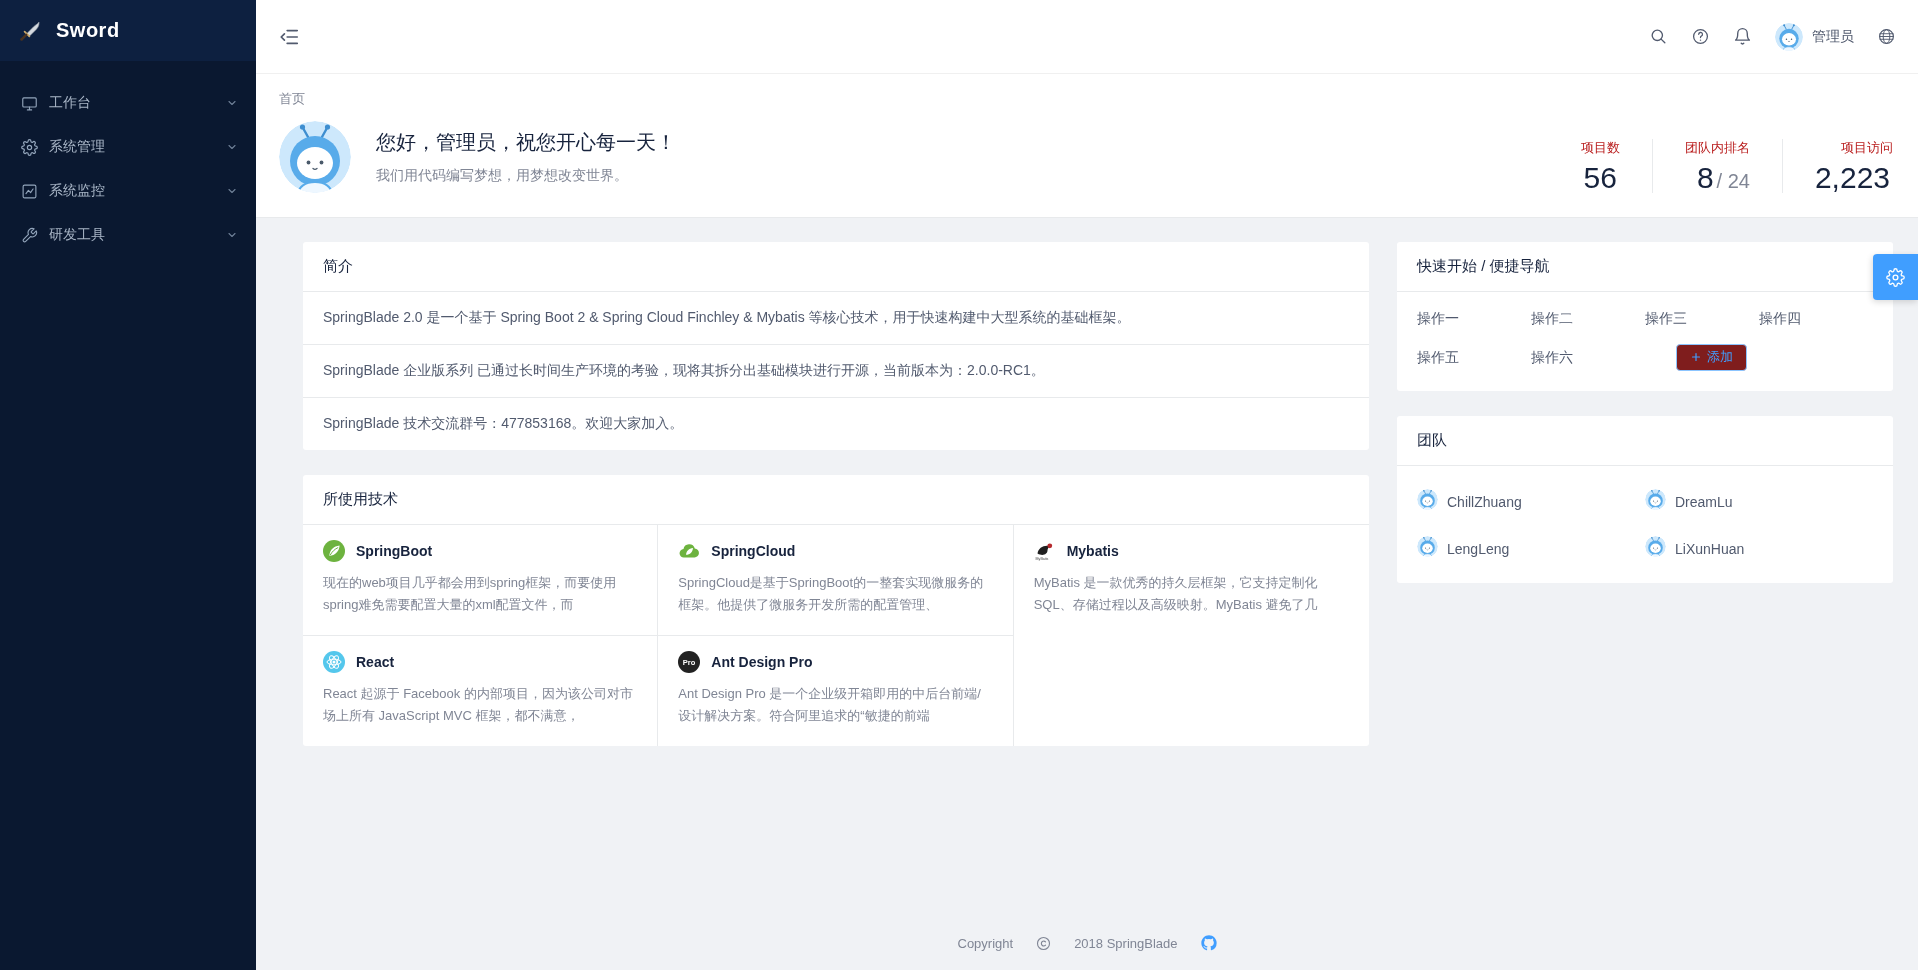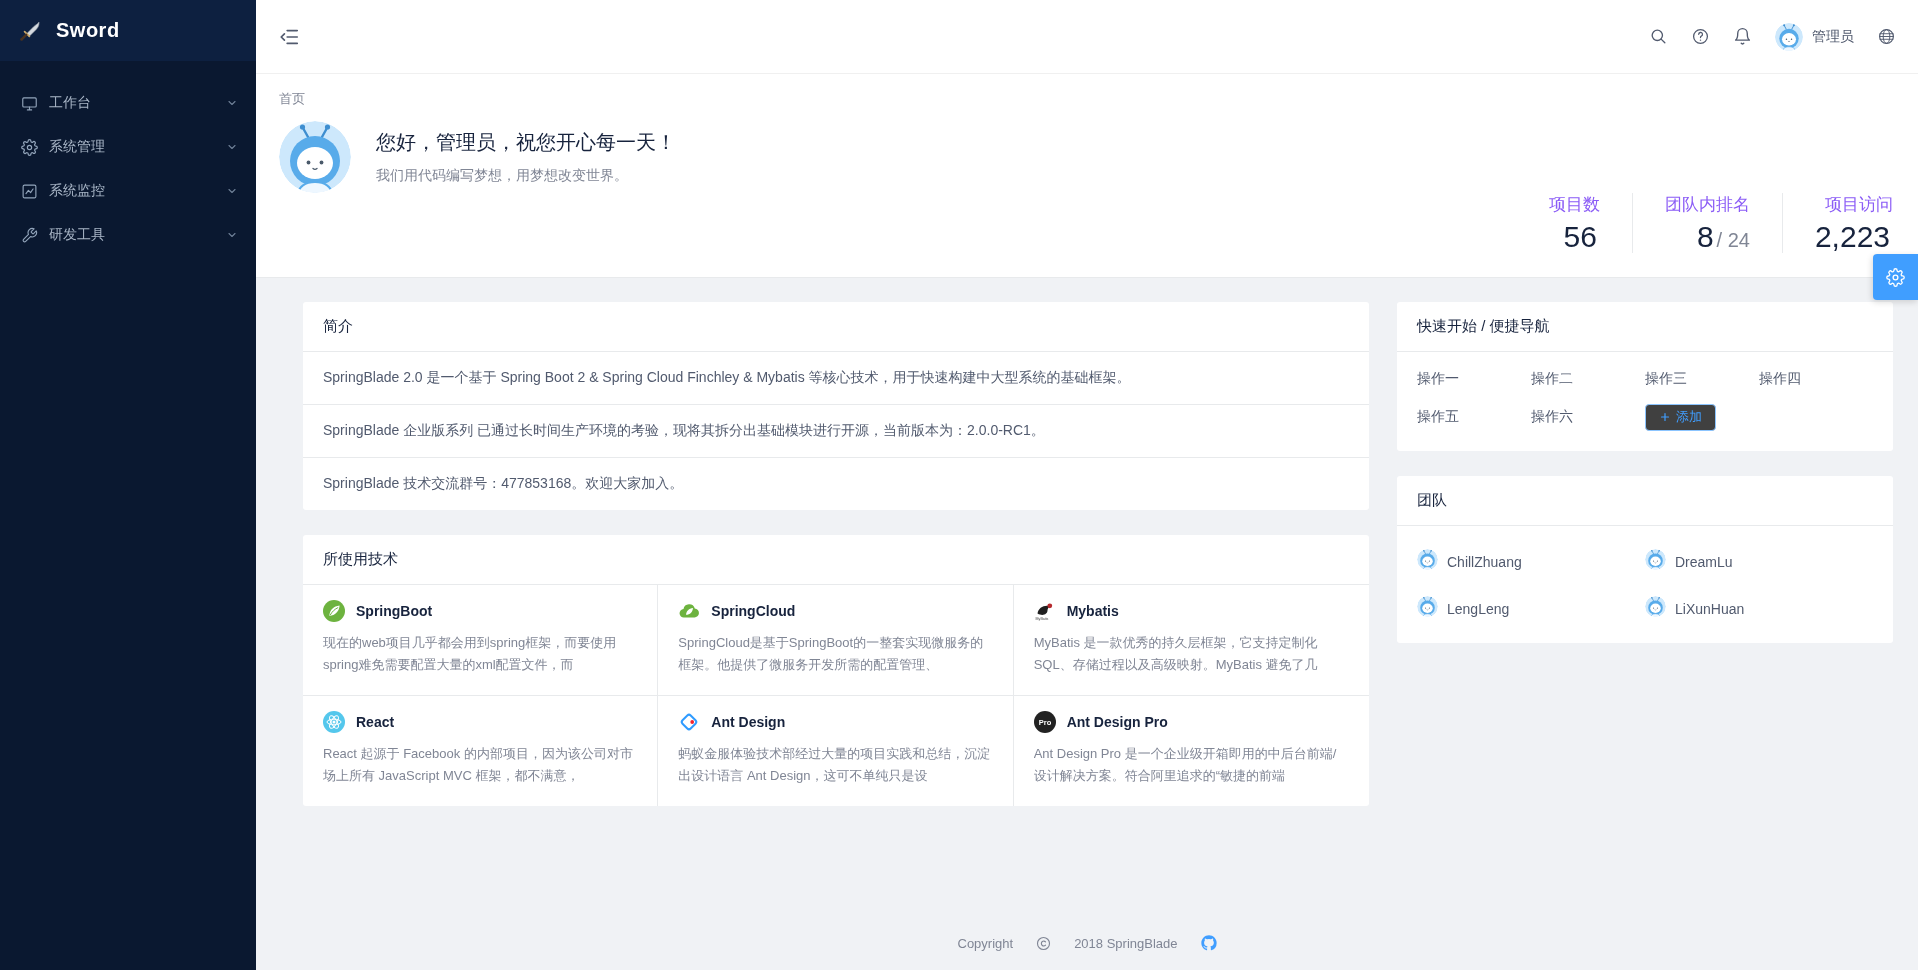--- a/index.html
+++ b/index.html
@@ -27,29 +27,29 @@
   .tb-icon { width: 19px; height: 19px; cursor: pointer; display: block; }
   .tb-user { display: flex; align-items: center; gap: 9px; cursor: pointer; }
   .tb-avatar { width: 28px; height: 28px; border-radius: 50%; display: block; }
   .tb-name { font-size: 14px; }
 
   .content { flex: 1; position: relative; background: #f0f2f5; overflow: hidden; }
 
   
   .page-header { background: #fff; padding: 15px 24px 24px 23px; border-bottom: 1px solid #e8eaec; }
   .breadcrumb { font-size: 13px; color: #808695; cursor: pointer; display: inline-block; }
-  .welcome-row { margin-top: 13px; display: flex; align-items: flex-start; flex-direction: column; }
+  .welcome-row { margin-top: 13px; display: flex; align-items: flex-end; }
   .welcome-left { display: flex; align-items: center; gap: 25px; }
   .welcome-avatar { width: 72px; height: 72px; border-radius: 50%; display: block; }
   .welcome-title { font-size: 20px; color: #17233d; margin-bottom: 11px; }
   .welcome-sub { font-size: 14px; color: #808695; }
   .stats { margin-left: auto; display: flex; align-items: center; }
   .stat { padding: 0 32px; text-align: right; border-right: 1px solid #e8eaec; }
   .stat:last-child { padding-right: 1px; border-right: none; }
-  .stat-label { font-size: 17px; color: #8b5cf6; margin-bottom: 5px; }
+  .stat-label { font-size: 13px; color: #b91c1c; margin-bottom: 5px; }
   .stat-value { font-size: 30px; color: #17233d; line-height: 1.05; white-space: nowrap; }
   .stat-suffix { font-size: 20px; color: #808695; margin-left: 3px; }
 
   
   .cards { display: flex; gap: 28px; padding: 24px 25px 0 23px; align-items: flex-start; }
   .col-left { width: 1066px; flex: none; margin-left: 24px; }
   .col-right { flex: 1; min-width: 0; }
   .card { background: #fff; border-radius: 3px; }
   .mt { margin-top: 25px; }
   .card-header { padding: 15px 20px; font-size: 15px; color: #17233d; border-bottom: 1px solid #e8eaec; }
@@ -60,21 +60,21 @@
   .tech-cell { padding: 15px 20px 19px; border-right: 1px solid #e8eaec; border-top: 1px solid #e8eaec; }
   .tech-cell:nth-child(-n+3) { border-top: none; }
   .tech-cell:nth-child(3n) { border-right: none; }
   .tech-head { display: flex; align-items: center; gap: 11px; }
   .tech-icon { width: 22px; height: 22px; flex: none; display: block; }
   .tech-name { font-size: 14px; font-weight: 700; color: #17233d; }
   .tech-desc { margin-top: 10px; font-size: 13px; color: #808695; line-height: 22px; max-height: 44px; overflow: hidden; }
 
   .quick-body { padding: 18px 20px 20px; display: grid; grid-template-columns: repeat(4, 1fr); row-gap: 16px; align-items: center; }
   .quick-link { font-size: 14px; color: #515a6e; cursor: pointer; }
-  .add-btn { display: inline-flex; align-items: center; gap: 5px; justify-self: start; color: #409eff; border: 1px solid #8cc5ff; background: #404040; border-radius: 4px; padding: 3px 13px 4px; font-size: 13px; cursor: pointer; }
+  .add-btn { display: inline-flex; align-items: center; gap: 5px; justify-self: start; color: #409eff; border: 1px solid #8cc5ff; background: #7f1d1d; border-radius: 4px; padding: 3px 13px 4px; font-size: 13px; cursor: pointer; margin-left: 31px; }
   .add-btn svg { width: 12px; height: 12px; }
 
   .team-body { padding: 23px 20px 26px; display: grid; grid-template-columns: 1fr 1fr; row-gap: 26px; }
   .member { display: flex; align-items: flex-end; gap: 9px; font-size: 14px; color: #515a6e; }
   .member-avatar { width: 21px; height: 21px; border-radius: 50%; flex: none; display: block; }
 
   .float-gear { position: absolute; top: 180px; right: 0; width: 45px; height: 46px; background: #409eff;
     border-radius: 4px 0 0 4px; display: flex; align-items: center; justify-content: center; color: #fff;
     cursor: pointer; box-shadow: -1px 2px 6px rgba(0,0,0,.15); }
   .float-gear svg { width: 19px; height: 19px; }
@@ -289,30 +289,20 @@
                       <ellipse cx="11" cy="11" rx="7" ry="2.8" transform="rotate(60 11 11)"></ellipse>
                       <ellipse cx="11" cy="11" rx="7" ry="2.8" transform="rotate(120 11 11)"></ellipse>
                     </g>
                     <circle cx="11" cy="11" r="1.5" fill="#fff"></circle>
                   </svg>
                   <span class="tech-name">React</span>
                 </div>
                 <div class="tech-desc">React 起源于 Facebook 的内部项目，因为该公司对市场上所有 JavaScript MVC 框架，都不满意，</div>
               </div>
 
-              <div class="tech-cell">
-                <div class="tech-head">
-                  <svg class="tech-icon" viewBox="0 0 22 22">
-                    <rect x="5.2" y="5.2" width="11.6" height="11.6" rx="2.4" transform="rotate(45 11 11)" fill="none" stroke="#2f9bff" stroke-width="2"></rect>
-                    <circle cx="14.2" cy="11" r="1.9" fill="#f5222d"></circle>
-                  </svg>
-                  <span class="tech-name">Ant Design</span>
-                </div>
-                <div class="tech-desc">蚂蚁金服体验技术部经过大量的项目实践和总结，沉淀出设计语言 Ant Design，这可不单纯只是设</div>
-              </div>
 
               <div class="tech-cell">
                 <div class="tech-head">
                   <svg class="tech-icon" viewBox="0 0 22 22">
                     <circle cx="11" cy="11" r="11" fill="#222"></circle>
                     <text x="11" y="14" font-size="7.5" font-weight="bold" fill="#fff" text-anchor="middle" font-family="Liberation Sans, sans-serif">Pro</text>
                   </svg>
                   <span class="tech-name">Ant Design Pro</span>
                 </div>
                 <div class="tech-desc">Ant Design Pro 是一个企业级开箱即用的中后台前端/设计解决方案。符合阿里追求的“敏捷的前端</div>

